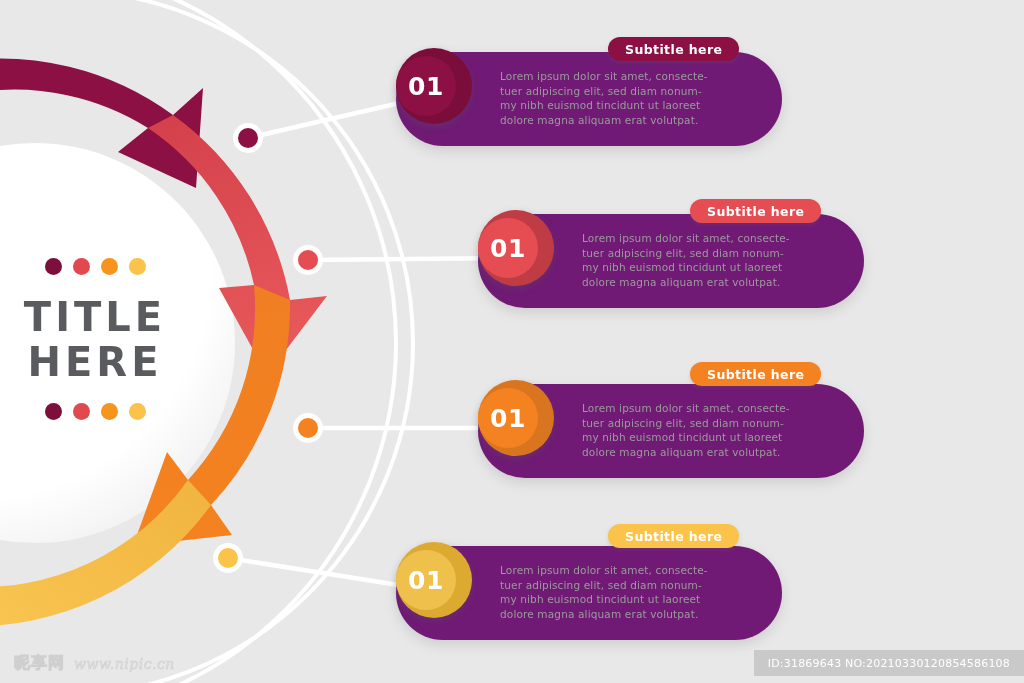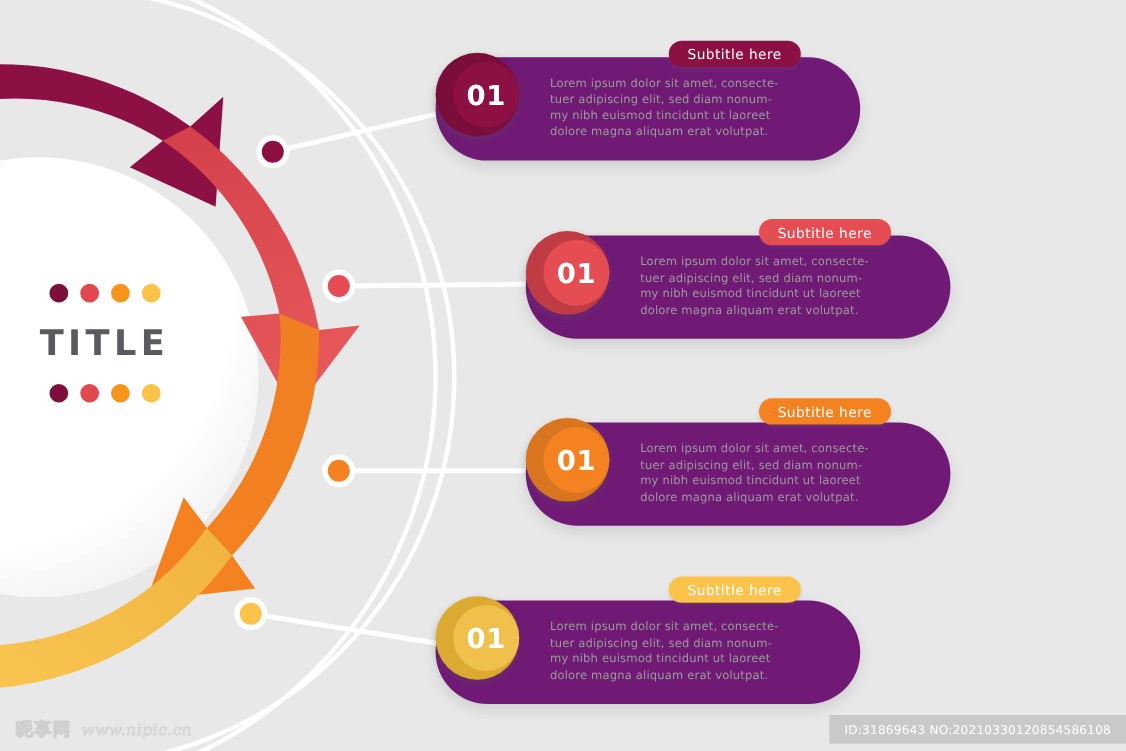--- a/index.html
+++ b/index.html
@@ -46,21 +46,21 @@
   }
   .dot-row.top { margin-bottom: 20px; }
   .dot-row.bottom { margin-top: 18px; }
   .dot {
     width: 17px;
     height: 17px;
     border-radius: 50%;
   }
   #title-text {
     font-family: "DejaVu Sans", "Liberation Sans", sans-serif;
-    font-size: 32px;
+    font-size: 40px;
     font-weight: 600;
     letter-spacing: 4px;
     color: #595b5e;
     line-height: 1.12;
   }
   #title-text .line { display: block; }
 
   
   .card {
     position: absolute;
@@ -84,21 +84,21 @@
 
   
   .medallion {
     position: absolute;
     width: 76px;
     height: 76px;
     border-radius: 50%;
     top: -4px;
     display: flex;
     align-items: center;
-    justify-content: flex-end;
+    justify-content: flex-start;
     box-shadow: 0 3px 7px rgba(90,90,90,0.30);
     z-index: 5;
   }
   .medallion .inner {
     width: 60px;
     height: 60px;
     border-radius: 50%;
     display: flex;
     align-items: center;
     justify-content: center;
@@ -114,21 +114,21 @@
   
   .pill {
     position: absolute;
     height: 24px;
     padding: 0 17px;
     border-radius: 12px;
     display: flex;
     align-items: center;
     font-family: "DejaVu Sans", "Liberation Sans", sans-serif;
     font-size: 12.5px;
-    font-weight: 400;
+    font-weight: 700;
     color: #ffffff;
     letter-spacing: 0.4px;
     white-space: nowrap;
     z-index: 7;
     box-shadow: 0 2px 4px rgba(110,110,110,0.20);
   }
 
   
   #footer {
     position: absolute;
@@ -287,20 +287,21 @@
 
   <div id="title-block">
     <div class="dot-row top">
       <span class="dot" style="background:#7d0f3d"></span>
       <span class="dot" style="background:#e1494f"></span>
       <span class="dot" style="background:#f7941e"></span>
       <span class="dot" style="background:#fbc34a"></span>
     </div>
     <div id="title-text">
       <span class="line">TITLE</span>
+      <span class="line">HERE</span>
     </div>
     <div class="dot-row bottom">
       <span class="dot" style="background:#7d0f3d"></span>
       <span class="dot" style="background:#e1494f"></span>
       <span class="dot" style="background:#f7941e"></span>
       <span class="dot" style="background:#fbc34a"></span>
     </div>
   </div>
 
   <div class="card" style="left:396px; top:52px; width:386px;">

